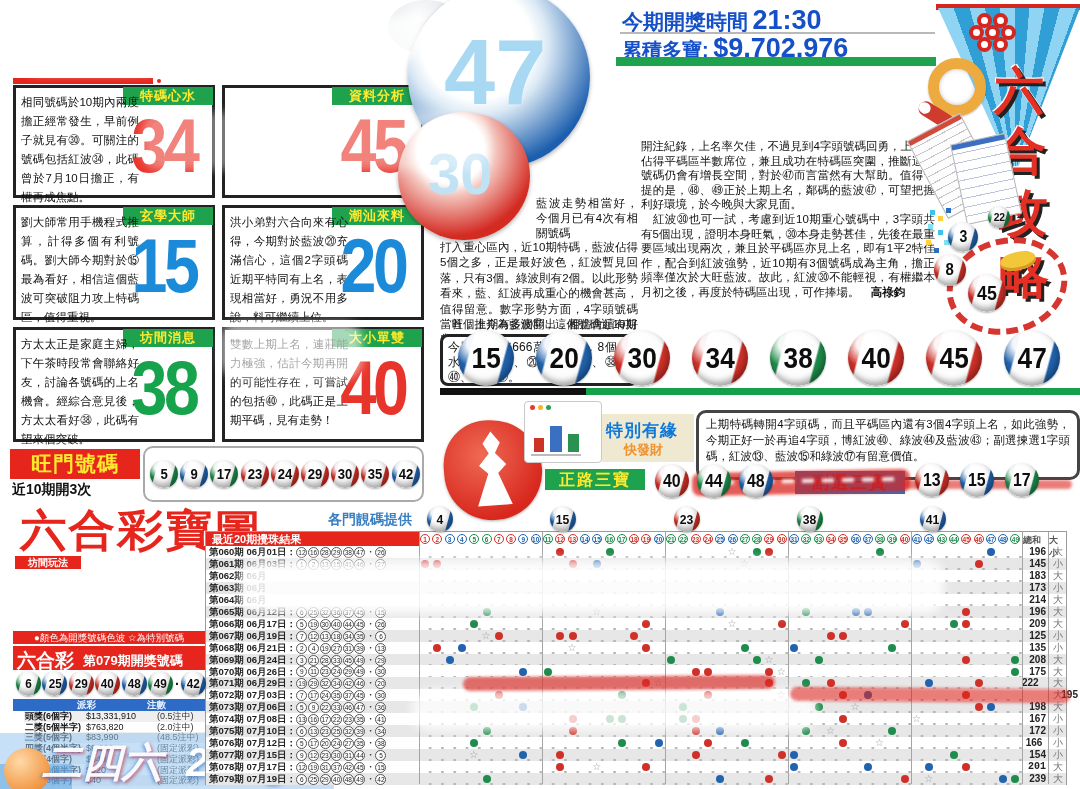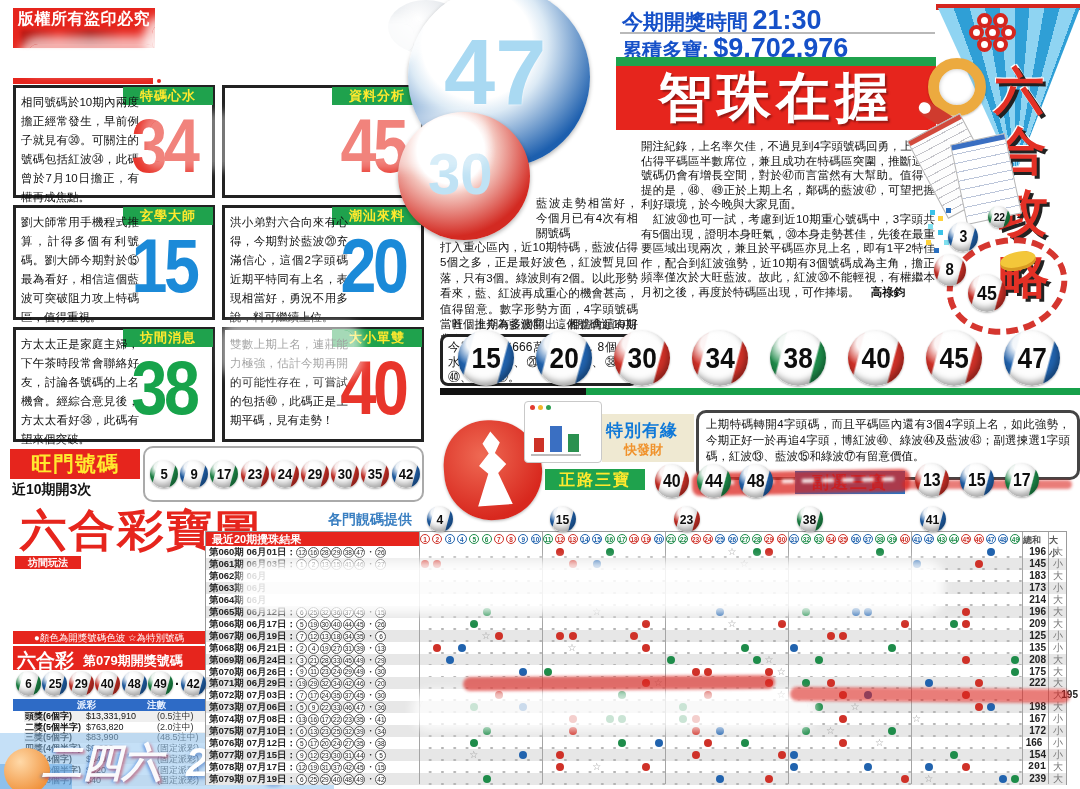--- a/index.html
+++ b/index.html
@@ -48,24 +48,20 @@
   .bchar{position:absolute;font-size:50px;font-weight:900;color:#e33025;
          text-shadow:3px 3px 0 #222,-1px -1px 0 #fff,1px -1px 0 #fff;}
   .ring{position:absolute;width:15px;height:15px;border:4px solid #d5261f;border-radius:50%;background:#fff;box-sizing:border-box;}
   .sq{position:absolute;width:5px;height:5px;}
 </style>
 </head>
 <body>
 
 <div class="page">
 
-  <div class="abs" style="left:13px;top:8px;width:142px;height:40px;background:#e6251d;">
-    <div style="color:#fff;font-weight:bold;font-size:16px;text-align:center;line-height:22px;letter-spacing:.5px;">版權所有盜印必究</div>
-    <div style="height:16px;background:linear-gradient(90deg,#b71510 10%,#e6251d 30%,#a81410 55%,#e6251d 80%);filter:blur(2px);margin:0 8px;"></div>
-  </div>
   <div class="abs" style="left:13px;top:78px;width:140px;height:6px;background:#e6251d;"></div>
   <div class="abs" style="left:157px;top:79px;width:4px;height:4px;background:#e6251d;border-radius:50%;"></div>
 
   <div class="tipbox" style="left:13px;top:85px;">
     <div class="lbl">特碼心水</div>
     <div class="txt jt">相同號碼於10期內兩度擔正經常發生，早前例子就見有㉚。可關注的號碼包括紅波㉞，此碼曾於7月10日擔正，有權再成焦點。</div>
     <div class="num red">34</div>
   </div>
   <div class="tipbox" style="left:222px;top:85px;">
     <div class="lbl">資料分析</div>
@@ -165,23 +161,20 @@
   <div class="abs" style="left:622px;top:5px;white-space:nowrap;">
     <span style="font-size:21px;font-weight:900;color:#1550c8;">今期開獎時間</span>
     <span style="font-size:27px;font-weight:900;color:#1550c8;">21:30</span>
   </div>
   <div class="abs" style="left:620px;top:32px;width:315px;height:2px;background:#b9b9b9;"></div>
   <div class="abs" style="left:622px;top:33px;white-space:nowrap;">
     <span style="font-size:20px;font-weight:900;color:#1550c8;">累積多寶:</span>
     <span style="font-size:27px;font-weight:900;color:#1550c8;">$9,702,976</span>
   </div>
   <div class="abs" style="left:616px;top:57px;width:320px;height:9px;background:#1fa24d;"></div>
-  <div class="abs" style="left:616px;top:66px;width:320px;height:64px;background:#e6251d;">
-    <div style="font-size:54px;font-weight:900;color:#fff;text-align:center;line-height:62px;letter-spacing:5px;text-shadow:2px 2px 2px rgba(0,0,0,.35);">智珠在握</div>
-  </div>
 
 
   <div class="abs jt" style="left:536px;top:196px;width:102px;font-size:11.5px;line-height:15px;">藍波走勢相當好，今個月已有4次有相關號碼</div>
   <div class="abs jt" style="left:440px;top:240px;width:198px;font-size:11.5px;line-height:15.4px;">打入重心區內，近10期特碼，藍波佔得5個之多，正是最好波色，紅波暫見回落，只有3個。綠波則有2個。以此形勢看來，藍、紅波再成重心的機會甚高，值得留意。數字形勢方面，4字頭號碼當旺，上期有多個開出，相信會續有好表現。</div>
   <div class="abs" style="left:440px;top:317px;width:198px;font-size:11.5px;">　首個推介為藍波㊼，這個號碼近10期曾有1次</div>
   <div class="abs jt" style="left:641px;top:139px;width:294px;font-size:11.5px;line-height:14.6px;">
     <span>開注紀錄，上名率欠佳，不過見到4字頭號碼回勇，上期就佔得平碼區半數席位，兼且成功在特碼區突圍，推斷這類號碼仍會有增長空間，對於㊼而言當然有大幫助。值得一提的是，㊽、㊾正於上期上名，鄰碼的藍波㊼，可望把握利好環境，於今晚與大家見面。</span><br>
     <span>　紅波㉚也可一試，考慮到近10期重心號碼中，3字頭共有5個出現，證明本身旺氣，㉚本身走勢甚佳，先後在最重要區域出現兩次，兼且於平碼區亦見上名，即有1平2特佳作，配合到紅波強勢，近10期有3個號碼成為主角，擔正頻率僅次於大旺藍波。故此，紅波㉚不能輕視，有權繼本月初之後，再度於特碼區出現，可作捧場。</span>
     <b style="margin-left:8px;">高祿鈞</b>
   </div>
@@ -400,21 +393,21 @@
         <div class="grow sh" style="top: 145.45px;">
           <div class="gdots"></div>
           <div style="position: absolute; left: 3px; top: 0px; width: 210px; height: 100%; font-size: 9.5px; line-height: 12px; white-space: nowrap; color: rgb(34, 34, 34);"><b>第071期 06月29日：</b><span class="cnum">19</span><span class="cnum">29</span><span class="cnum">32</span><span class="cnum">34</span><span class="cnum">42</span><span class="cnum">46</span>・<span class="cnum">20</span></div>
           <div class="gdot" style="left: 436.4px; top: 2px; background: rgb(207, 49, 40);"></div>
           <div class="gdot" style="left: 559.4px; top: 2px; background: rgb(207, 49, 40);"></div>
           <div class="gdot" style="left: 596.3px; top: 2px; background: rgb(30, 140, 74);"></div>
           <div class="gdot" style="left: 620.9px; top: 2px; background: rgb(207, 49, 40);"></div>
           <div class="gdot" style="left: 719.3px; top: 2px; background: rgb(33, 99, 174);"></div>
           <div class="gdot" style="left: 768.5px; top: 2px; background: rgb(207, 49, 40);"></div>
           <div class="gstar" style="left: 447.7px; top: 1px;">☆</div>
-          <div style="position: absolute; left: 816px; top: 0px; width: 24px; text-align: right; font-weight: bold; color: rgb(34, 34, 34); line-height: 12px; font-size: 10px;">222</div>
+          <div style="position: absolute; left: 816px; top: 0px; width: 24px; text-align: left; font-weight: bold; color: rgb(34, 34, 34); line-height: 12px; font-size: 10px;">222</div>
           <div style="position: absolute; left: 843px; top: 0px; width: 18px; text-align: center; color: rgb(119, 119, 119); line-height: 12px; font-size: 10px;">大</div>
         </div>
         <div class="grow" style="top: 157.4px;">
           <div class="gdots"></div>
           <div style="position: absolute; left: 3px; top: 0px; width: 210px; height: 100%; font-size: 9.5px; line-height: 12px; white-space: nowrap; color: rgb(34, 34, 34);"><b>第072期 07月03日：</b><span class="cnum">7</span><span class="cnum">17</span><span class="cnum">24</span><span class="cnum">35</span><span class="cnum">37</span><span class="cnum">45</span>・<span class="cnum">30</span></div>
           <div class="gdot" style="left: 288.8px; top: 2px; background: rgb(207, 49, 40);"></div>
           <div class="gdot" style="left: 411.8px; top: 2px; background: rgb(30, 140, 74);"></div>
           <div class="gdot" style="left: 497.9px; top: 2px; background: rgb(207, 49, 40);"></div>
           <div class="gdot" style="left: 633.2px; top: 2px; background: rgb(207, 49, 40);"></div>
           <div class="gdot" style="left: 657.8px; top: 2px; background: rgb(33, 99, 174);"></div>

